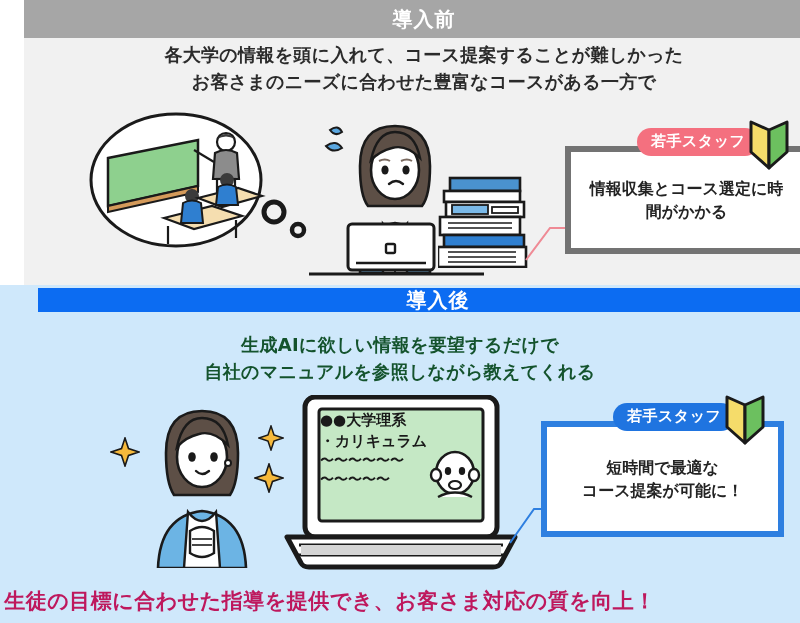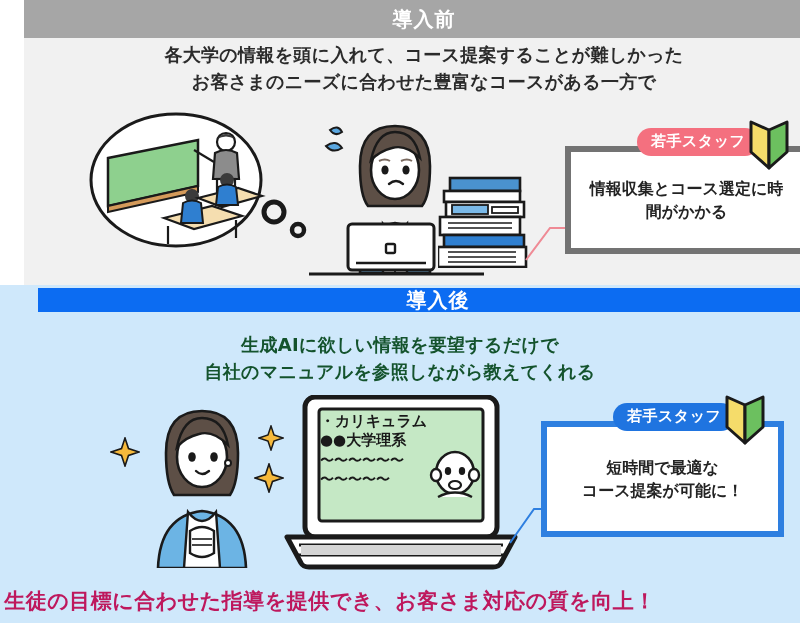--- a/index.html
+++ b/index.html
@@ -319,22 +319,22 @@
       <svg width="250" height="175" viewBox="0 0 250 175">
         <rect x="28" y="2" width="192" height="140" rx="10" fill="#ffffff" stroke="#1a1a1a" stroke-width="5"></rect>
         <rect x="42" y="14" width="164" height="112" rx="3" fill="#c5e8c5" stroke="#1a1a1a" stroke-width="3"></rect>
         <path d="M10 142 L238 142 L224 168 Q222 172 216 172 L32 172 Q26 172 24 168 z" fill="#ffffff" stroke="#1a1a1a" stroke-width="5" stroke-linejoin="round"></path>
         <path d="M22 150 L226 150" stroke="#1a1a1a" stroke-width="3"></path>
         <path d="M18 160 L230 160" stroke="#1a1a1a" stroke-width="3"></path>
         <rect x="24" y="150" width="200" height="10" fill="#d5d5d5" stroke="none"></rect>
       </svg>
     </div>
     <div style="position:absolute; left:320px; top:126px; width:148px;">
+      <div style="font-size:15px; font-weight:bold; color:#1a1a1a; line-height:1.3;">●●大学理系</div>
       <div style="font-size:15px; font-weight:bold; color:#1a1a1a; line-height:1.35;">・カリキュラム</div>
-      <div style="font-size:15px; font-weight:bold; color:#1a1a1a; line-height:1.3;">●●大学理系</div>
       <div style="font-size:14px; font-weight:bold; color:#1a1a1a; line-height:1.35;">〜〜〜〜〜〜</div>
       <div style="font-size:14px; font-weight:bold; color:#1a1a1a; line-height:1.35;">〜〜〜〜〜</div>
     </div>
     <div class="svgwrap" style="left:424px; top:162px;">
       <svg width="62" height="62" viewBox="0 0 62 62">
         <ellipse cx="31" cy="26" rx="19" ry="21" fill="#ffffff" stroke="#1a1a1a" stroke-width="2.6"></ellipse>
         <ellipse cx="12" cy="28" rx="5" ry="6" fill="#ffffff" stroke="#1a1a1a" stroke-width="2.4"></ellipse>
         <ellipse cx="50" cy="28" rx="5" ry="6" fill="#ffffff" stroke="#1a1a1a" stroke-width="2.4"></ellipse>
         <ellipse cx="24" cy="24" rx="3.2" ry="4" fill="#1a1a1a"></ellipse>
         <ellipse cx="38" cy="24" rx="3.2" ry="4" fill="#1a1a1a"></ellipse>

